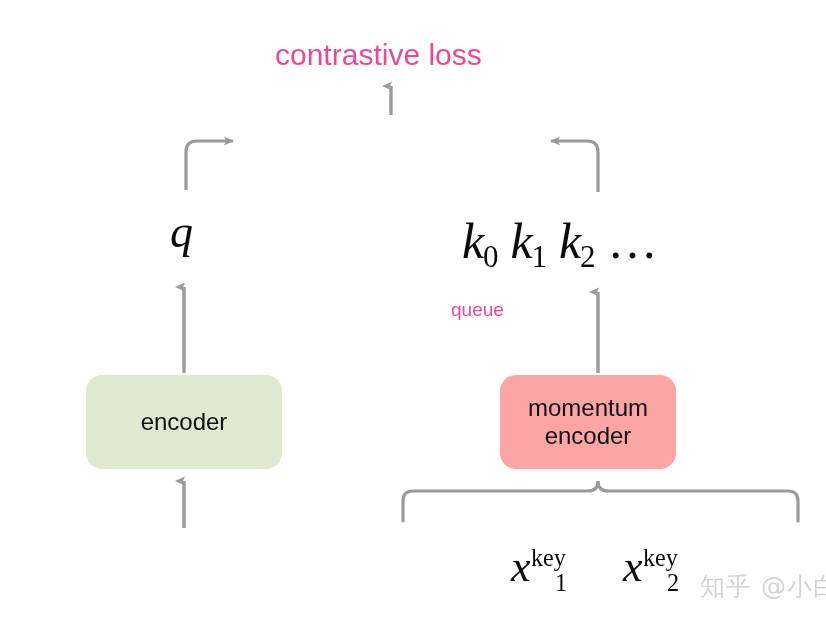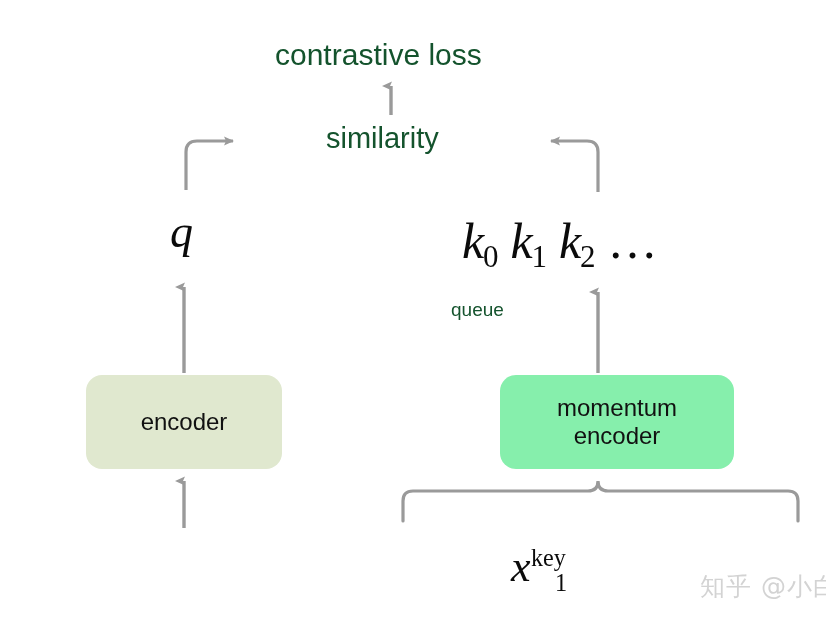--- a/index.html
+++ b/index.html
@@ -6,21 +6,21 @@
   body{
     width:826px;height:634px;
     background:#ffffff;
     font-family:"Liberation Sans", sans-serif;
     overflow:hidden;
   }
   #stage{position:relative;width:826px;height:634px;}
 
   .lbl{
     position:absolute;
-    color:#14532d;
+    color:#ec4899;
     font-family:"Liberation Sans", sans-serif;
     white-space:nowrap;
     line-height:1;
   }
   .math{
     position:absolute;
     color:#0b0b0b;
     font-family:"Liberation Serif", serif;
     font-style:italic;
     white-space:nowrap;
@@ -65,22 +65,22 @@
     color:#111111;
     font-family:"Liberation Sans", sans-serif;
     font-size:24px;
     line-height:1.18;
   }
   #encoder-box{
     left:86px;top:375px;width:196px;height:94px;
     background:#e0e8cf;
   }
   #momentum-encoder-box{
-    left:500px;top:375px;width:234px;height:94px;
-    background:#86efac;
+    left:500px;top:375px;width:176px;height:94px;
+    background:#fca5a5;
   }
 
   
   #arrow-layer{position:absolute;left:0;top:0;width:826px;height:634px;}
 
   
   #watermark{
     position:absolute;left:700px;top:570px;
     font-size:25px;color:#d3d3d3;
     font-family:"DejaVu Sans", sans-serif;
@@ -117,21 +117,20 @@
     <line x1="598" y1="373" x2="598" y2="292" stroke="#9a9a9a" stroke-width="3.4" marker-end="url(#ah-up)"></line>
 
     <line x1="184" y1="528" x2="184" y2="481" stroke="#9a9a9a" stroke-width="3.4" marker-end="url(#ah-up)"></line>
 
     <path d="M403,521 L403,501 Q403,491 413,491 L588,491 Q598,491 598,481
              Q598,491 608,491 L788,491 Q798,491 798,501 L798,521" fill="none" stroke="#9a9a9a" stroke-width="3.2" stroke-linecap="round"></path>
   </svg>
 
   <div class="lbl" id="contrastive-loss">contrastive loss</div>
 
-  <div class="lbl" id="similarity">similarity</div>
 
   <div class="lbl" id="queue">queue</div>
 
   <div class="math" id="q-symbol">q</div>
 
   <div class="math" id="k-row">
     <span><span>k</span><span class="sub">0</span></span><span class="gap"></span><span><span>k</span><span class="sub">1</span></span><span class="gap"></span><span><span>k</span><span class="sub">2</span></span><span class="gap"></span><span class="dots">…</span>
   </div>
 
   <div class="box" id="encoder-box">
@@ -142,16 +141,17 @@
     <span>
       <span>momentum</span><br>
       <span>encoder</span>
     </span>
   </div>
 
 
 
   <div class="math xterm" id="x-key-1"><span>x</span><span class="sup">key</span><span class="sub">1</span></div>
 
+  <div class="math xterm" id="x-key-2"><span>x</span><span class="sup">key</span><span class="sub">2</span></div>
 
   <div id="watermark">知乎 @小白</div>
 
 </div>
 
 </body></html>

